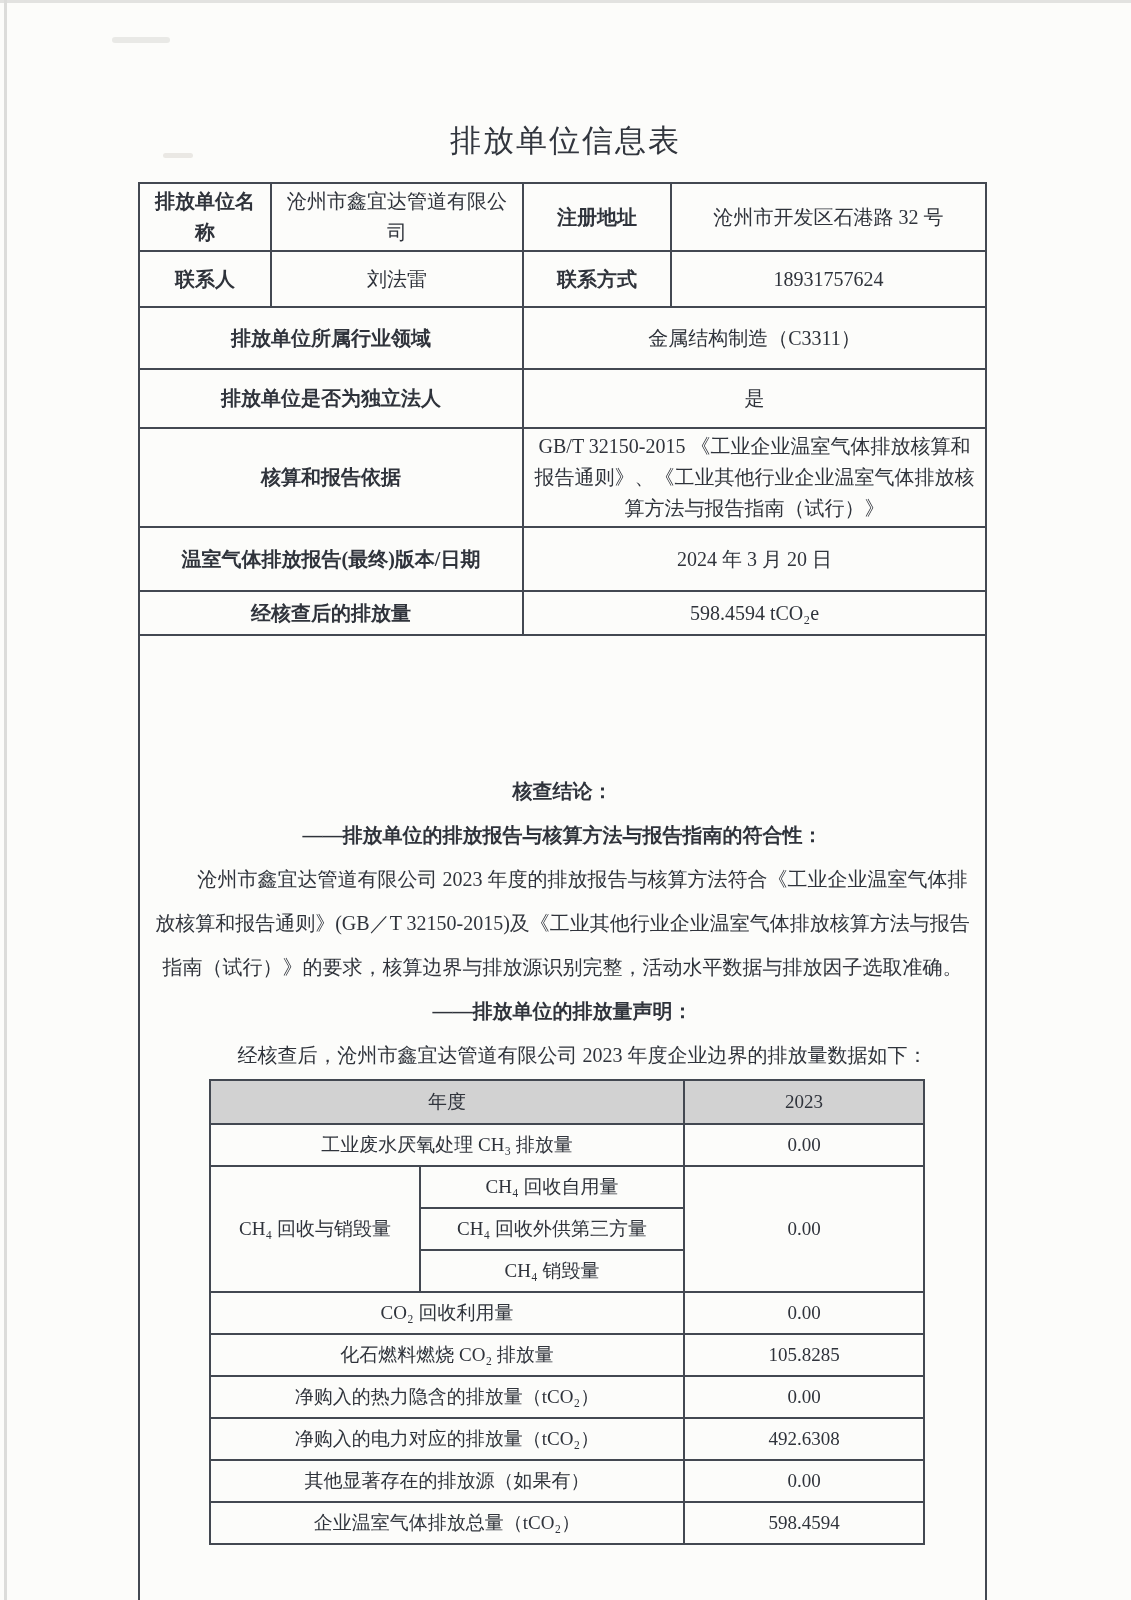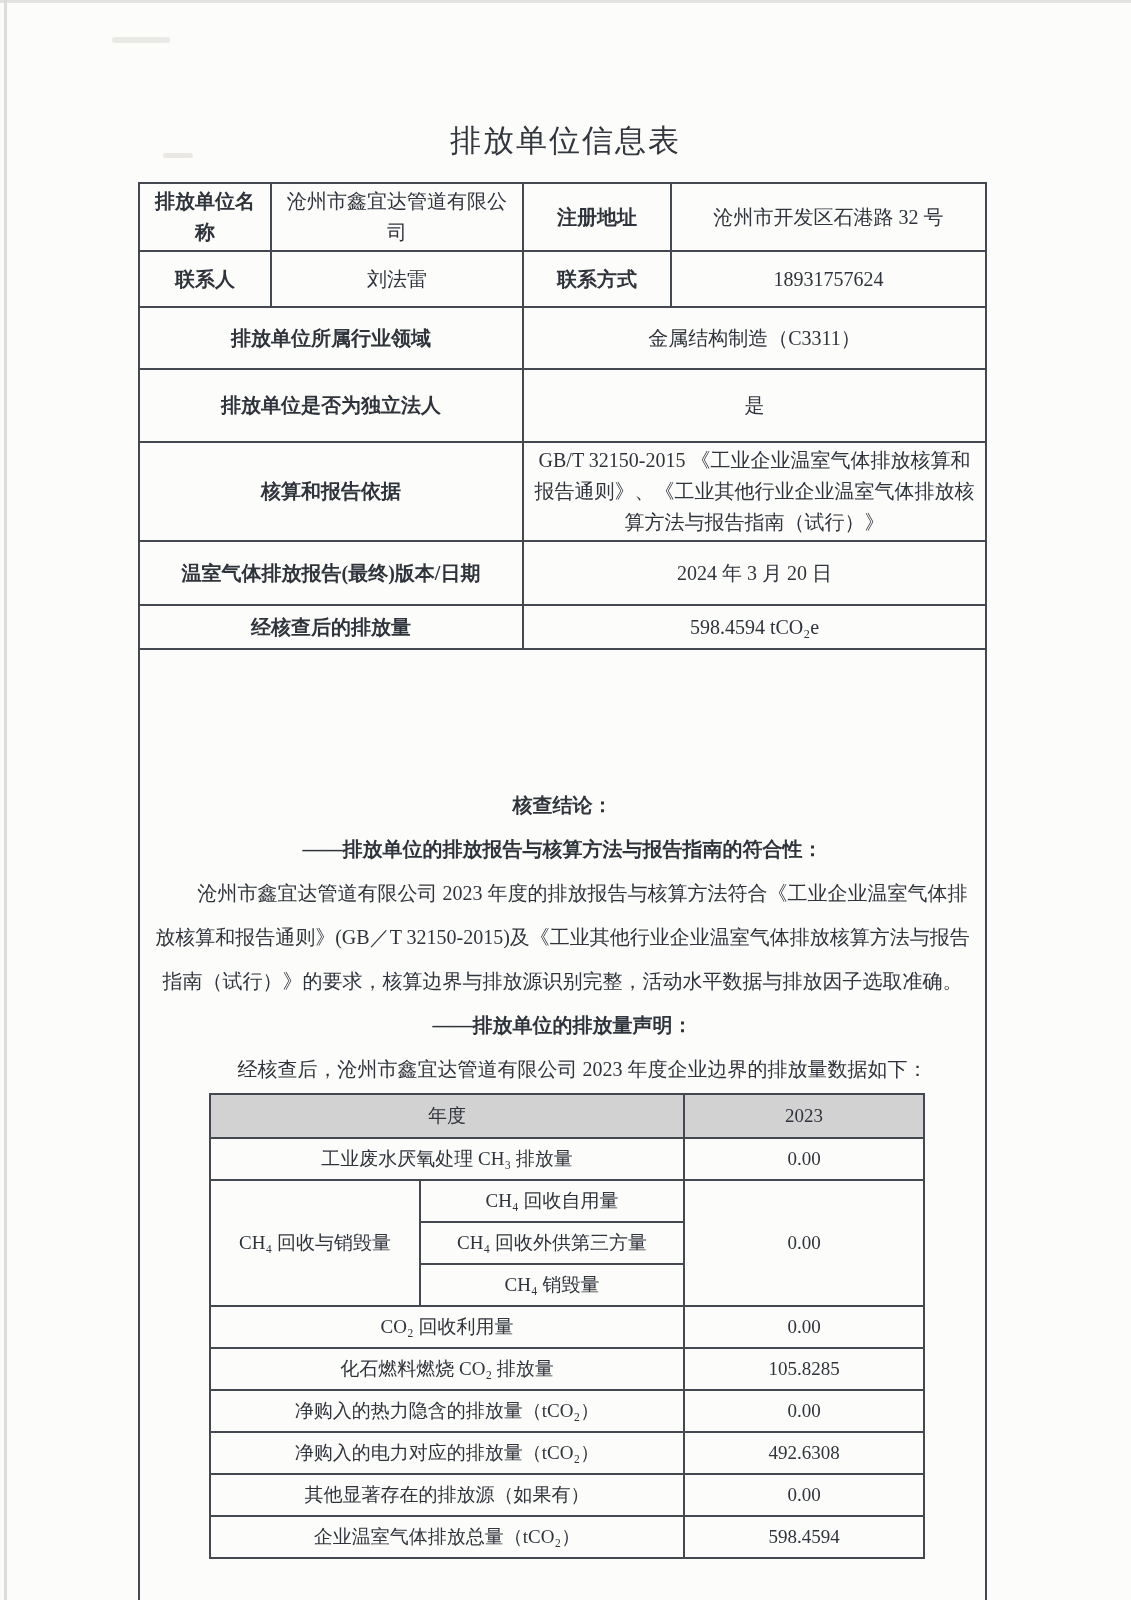--- a/index.html
+++ b/index.html
@@ -34,21 +34,21 @@
   table.info th, table.info td{
     border:2px solid #434851;
     text-align:center;vertical-align:middle;
     padding:2px 8px;
     line-height:1.55;
     overflow:hidden;
   }
   table.info th{font-weight:bold;}
   table.info td{font-weight:normal;}
   tr.r1{height:59px;margin-left:40px;} tr.r2{height:56px;} tr.r3{height:62px;padding-left:40px;}
-  tr.r4{height:73px;border-radius:12px;} tr.r5{height:93px;} tr.r6{height:64px;}
+  tr.r4{height:59px;border-radius:12px;} tr.r5{height:93px;} tr.r6{height:64px;}
   tr.r7{height:44px;} tr.r8{height:1044px;}
 
   td.bigcell{
     text-align:left;vertical-align:top;
     padding:6px 12px 0 12px;
   }
   .concl p{margin:0;font-size:20px;line-height:44px;}
   .concl .b{font-weight:bold;}
   .concl .indent{text-indent:2em;}
 

